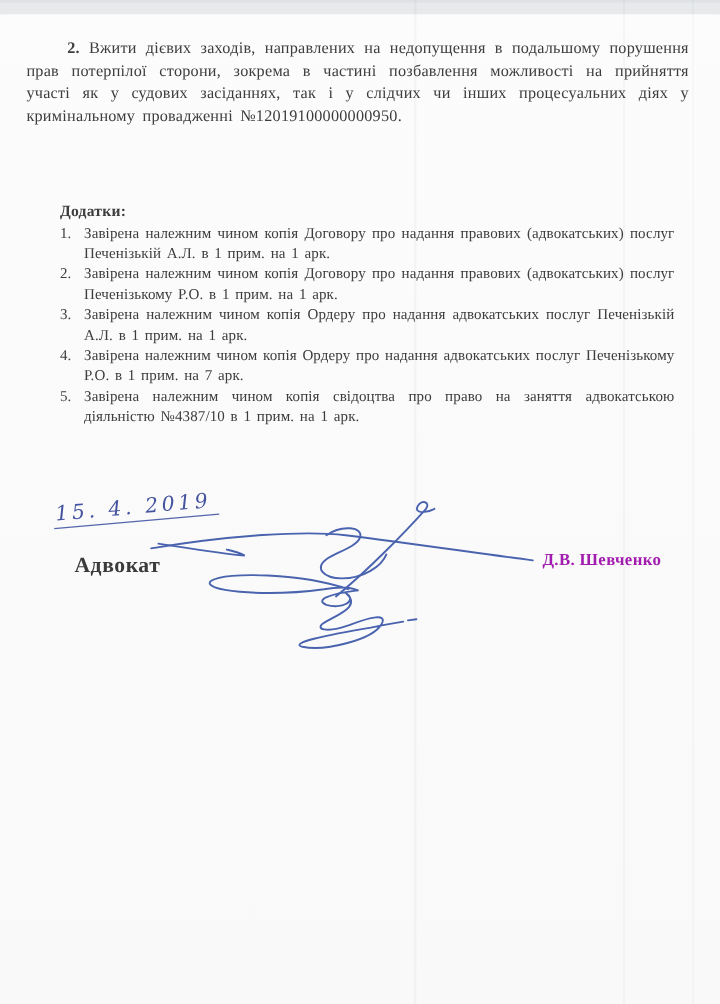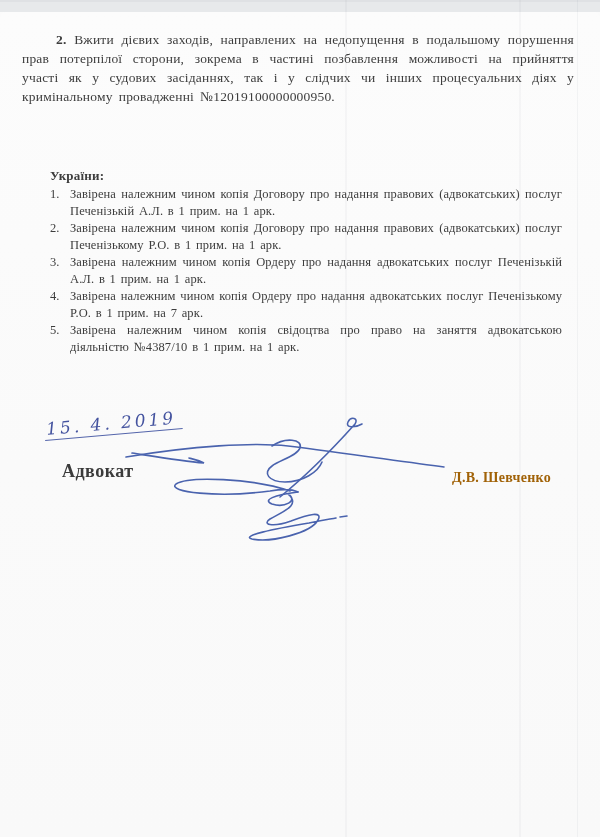--- a/index.html
+++ b/index.html
@@ -68,42 +68,42 @@
     padding:0 6px 1px 2px;
   }
 
   #signature-svg{position:absolute;left:122px;top:415px;}
 
   #role-label{
     position:absolute;left:62px;top:461px;
     font-weight:bold;font-size:18px;letter-spacing:.5px;color:#3b3b3b;
   }
   #signer-name{
-    position:absolute;left:452px;top:470px;
-    font-weight:bold;font-size:14px;letter-spacing:.3px;color:#a16207;
+    position:absolute;left:452px;top:460px;
+    font-weight:bold;font-size:14px;letter-spacing:.3px;color:#a21caf;
   }
 </style>
 </head>
 <body>
 
 <div id="page">
 
   <div id="topbar"></div>
   <div id="paper"></div>
   <div class="crease" id="crease-1"></div>
   <div class="crease" id="crease-2"></div>
   <div class="crease" id="crease-3"></div>
 
   <div id="content">
 
     <p class="para"><span class="pnum">2.</span><span> Вжити дієвих заходів, направлених на недопущення в подальшому порушення прав потерпілої сторони, зокрема в частині позбавлення можливості на прийняття участі як у судових засіданнях, так і у слідчих чи інших процесуальних діях у кримінальному провадженні №12019100000000950.</span></p>
 
 
     <div id="attachments">
-      <p id="attachments-heading">України:</p>
+      <p id="attachments-heading">Додатки:</p>
 
       <div class="att-item">
         <span class="att-num">1.</span>
         <span class="att-text">Завірена належним чином копія Договору про надання правових (адвокатських) послуг Печенізькій А.Л. в 1 прим. на 1 арк.</span>
       </div>
       <div class="att-item">
         <span class="att-num">2.</span>
         <span class="att-text">Завірена належним чином копія Договору про надання правових (адвокатських) послуг Печенізькому Р.О. в 1 прим. на 1 арк.</span>
       </div>
       <div class="att-item">

